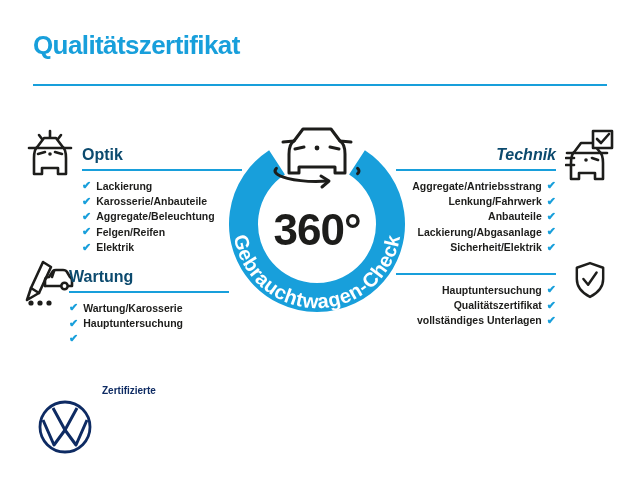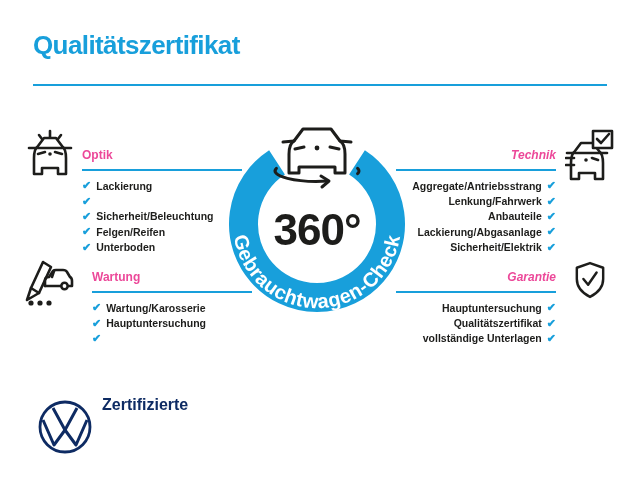--- a/index.html
+++ b/index.html
@@ -6,48 +6,48 @@
   body{
     width:640px;height:480px;background:#ffffff;position:relative;overflow:hidden;
     font-family:"Liberation Sans", sans-serif;color:#1d1d1b;
   }
   .abs{position:absolute;}
   
   .page-title{left:33px;top:30px;font-size:26px;font-weight:bold;color:#189fdb;letter-spacing:-0.6px;}
   .title-rule{left:33px;top:84px;width:574px;height:2px;background:#189fdb;}
   
   .section{width:178px;}
-  .section h2{margin:0;font-size:12px;line-height:18px;font-weight:bold;color:#ec4899;}
+  .section h2{margin:0;font-size:16px;line-height:18px;font-weight:bold;color:#0c4a6e;}
   .sec-rule{height:2px;background:#189fdb;width:160px;margin-top:5px;}
   .rows{margin-top:7px;}
   .row{display:flex;align-items:center;height:15.4px;font-size:10.5px;font-weight:bold;color:#1d1d1b;white-space:nowrap;}
   .chk{color:#189fdb;font-size:11px;font-weight:bold;line-height:1;}
   .left .chk{margin-right:5px;}
   .right{text-align:right;}
   .right h2{text-align:right;font-style:italic;}
   .right .sec-rule{margin-left:auto;}
   .right .row{justify-content:flex-end;}
   .right .chk{margin-left:5px;}
   #sec-optik{left:82px;top:146px;}
-  #sec-wartung{left:92px;top:268px;}
+  #sec-wartung{left:69px;top:268px;}
   #sec-technik{right:84px;top:146px;}
   #sec-garantie{right:84px;top:268px;}
   
   .icon svg{display:block;}
   #icon-optik{left:27px;top:127px;}
   #icon-wartung{left:22px;top:255px;}
   #icon-technik{left:565px;top:129px;}
   #icon-garantie{left:574px;top:261px;}
   
   #badge{left:217px;top:124px;}
   .ring-text{font-family:"Liberation Sans",sans-serif;font-weight:bold;font-size:20px;fill:#ffffff;letter-spacing:0.5px;}
   .deg-text{font-family:"Liberation Sans",sans-serif;font-weight:bold;font-size:44px;fill:#1d1d1b;letter-spacing:-1px;}
   
   #vw-logo{left:37px;top:399px;}
-  .brand{left:102px;top:396px;font-size:16px;line-height:17px;font-weight:bold;color:#0e2b63;}
+  .brand{left:102px;top:382px;font-size:10px;line-height:17px;font-weight:bold;color:#0e2b63;}
 </style>
 </head>
 <body>
 
 <div class="abs page-title">Qualitätszertifikat</div>
 <div class="abs title-rule"></div>
 
 <div class="abs icon" id="icon-optik">
   <svg width="46" height="50" viewBox="0 0 46 50" fill="none" stroke="#1d1d1b" stroke-width="2.6" stroke-linecap="round" stroke-linejoin="round">
     <path d="M12 8 L15 12"></path>
@@ -64,32 +64,33 @@
 <div class="abs section left" id="sec-optik">
   <h2>Optik</h2>
   <div class="sec-rule"></div>
   <div class="rows">
     <div class="row">
         <span class="chk">✔</span>
         <span>Lackierung</span>
       </div>
     <div class="row">
         <span class="chk">✔</span>
-      </div>
-    <div class="row">
-        <span class="chk">✔</span>
-        <span>Sicherheit/Beleuchtung</span>
+        <span>Karosserie/Anbauteile</span>
+      </div>
+    <div class="row">
+        <span class="chk">✔</span>
+        <span>Aggregate/Beleuchtung</span>
       </div>
     <div class="row">
         <span class="chk">✔</span>
         <span>Felgen/Reifen</span>
       </div>
     <div class="row">
         <span class="chk">✔</span>
-        <span>Unterboden</span>
+        <span>Elektrik</span>
       </div>
   </div>
 </div>
 
 <div class="abs icon" id="icon-technik">
   <svg width="50" height="52" viewBox="0 0 50 52" fill="none" stroke="#1d1d1b" stroke-width="2.6" stroke-linecap="round" stroke-linejoin="round">
     <path d="M6 50 L6 34 Q6 25 10 22 L16 14 L28 14 L34 22 Q38 25 38 34 L38 50 L30 50 L30 44 L14 44 L14 50 Z"></path>
     <path d="M2 24 L42 24"></path>
     <path d="M1 29 L9 29"></path>
       <path d="M1 36 L9 36"></path>
@@ -160,33 +161,32 @@
 </div>
 
 <div class="abs icon" id="icon-garantie">
   <svg width="32" height="38" viewBox="0 0 34 40" fill="none" stroke="#1d1d1b" stroke-width="2.6" stroke-linecap="round" stroke-linejoin="round">
     <path d="M17 2 L31 7 L31 19 Q31 31 17 38 Q3 31 3 19 L3 7 Z"></path>
     <path d="M10 19 L15 25 L24 12"></path>
   </svg>
 </div>
 
 <div class="abs section right" id="sec-garantie">
-  <h2>Garantie</h2>
   <div class="sec-rule"></div>
   <div class="rows">
     <div class="row">
         <span>Hauptuntersuchung</span>
         <span class="chk">✔</span>
       </div>
     <div class="row">
         <span>Qualitätszertifikat</span>
         <span class="chk">✔</span>
       </div>
     <div class="row">
-        <span>vollständige Unterlagen</span>
+        <span>vollständiges Unterlagen</span>
         <span class="chk">✔</span>
       </div>
   </div>
 </div>
 
 <div class="abs" id="badge">
   <svg width="200" height="200" viewBox="0 0 200 200">
 
     <path d="M140 38.4 A73.5 73.5 0 1 1 60 38.4" fill="none" stroke="#189fdb" stroke-width="29"></path>
 

